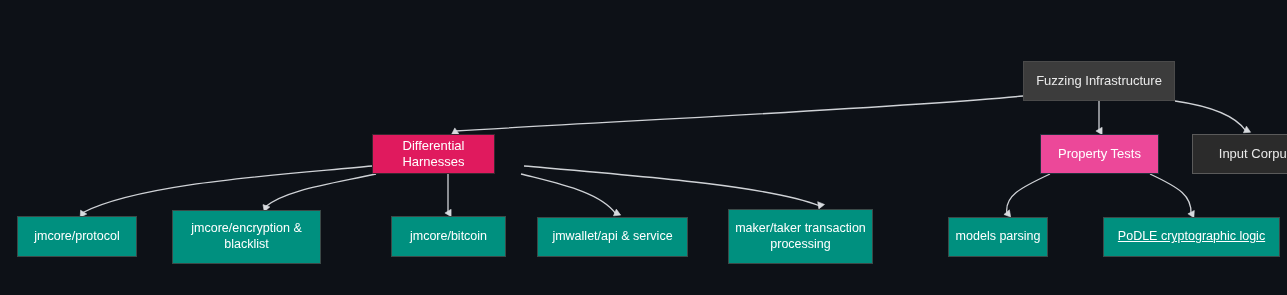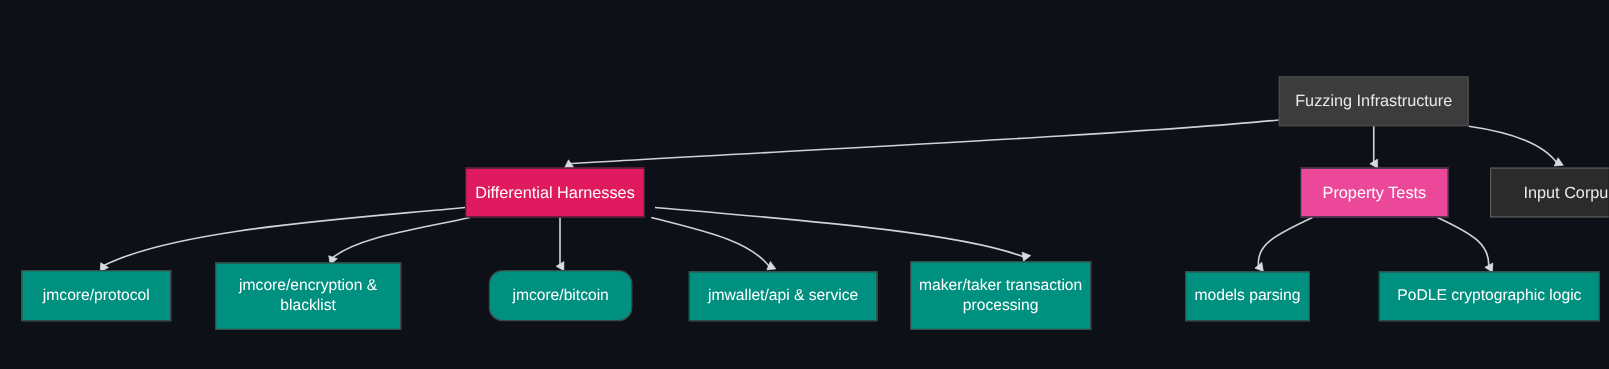--- a/index.html
+++ b/index.html
@@ -96,27 +96,27 @@
         <path d="M 448 174 L 448 213" fill="none" stroke="#cfd2d6" stroke-width="1.3" marker-end="url(#arrowhead)"></path>
         <path d="M 521 174 C 560 184, 600 192, 616 214" fill="none" stroke="#cfd2d6" stroke-width="1.3" marker-end="url(#arrowhead)"></path>
         <path d="M 524 166 C 640 176, 770 186, 820 206" fill="none" stroke="#cfd2d6" stroke-width="1.3" marker-end="url(#arrowhead)"></path>
         <path d="M 1050 174 C 1020 188, 1004 196, 1007 214" fill="none" stroke="#cfd2d6" stroke-width="1.3" marker-end="url(#arrowhead)"></path>
         <path d="M 1150 174 C 1180 188, 1192 196, 1191 214" fill="none" stroke="#cfd2d6" stroke-width="1.3" marker-end="url(#arrowhead)"></path>
       </g>
   </svg>
 
   <div id="node-group">
       <div class="node n-root" style="left: 1023px; top: 61px; width: 152px; height: 40px;"><span class="node-label">Fuzzing Infrastructure</span></div>
-      <div class="node n-pink" style="left: 372px; top: 134px; width: 144px; height: 40px;"><span class="node-label">Differential Harnesses</span></div>
+      <div class="node n-pink" style="left: 372px; top: 134px; width: 123px; height: 40px;"><span class="node-label">Differential Harnesses</span></div>
       <div class="node n-blue" style="left: 1040px; top: 134px; width: 119px; height: 40px;"><span class="node-label">Property Tests</span></div>
       <div class="node n-dark" style="left: 1192px; top: 134px; width: 128px; height: 40px;"><span class="node-label">Input Corpus</span></div>
       <div class="node n-teal" style="left: 17px; top: 216px; width: 120px; height: 41px; justify-content: center;"><span class="node-label">jmcore/protocol</span></div>
       <div class="node n-teal" style="left: 172px; top: 210px; width: 149px; height: 54px;"><span class="node-label">jmcore/encryption &amp;
 blacklist</span></div>
-      <div class="node n-teal" style="left: 391px; top: 216px; width: 115px; height: 41px; border-radius: 11px;"><span class="node-label">jmcore/bitcoin</span></div>
-      <div class="node n-teal" style="left: 551px; top: 217px; width: 151px; height: 40px; align-items: center;"><span class="node-label">jmwallet/api &amp; service</span></div>
+      <div class="node n-teal" style="left: 391px; top: 216px; width: 115px; height: 41px;"><span class="node-label">jmcore/bitcoin</span></div>
+      <div class="node n-teal" style="left: 537px; top: 217px; width: 151px; height: 40px; align-items: center;"><span class="node-label">jmwallet/api &amp; service</span></div>
       <div class="node n-teal" style="left: 728px; top: 209px; width: 145px; height: 55px;"><span class="node-label">maker/taker transaction
 processing</span></div>
       <div class="node n-teal" style="left: 948px; top: 217px; width: 100px; height: 40px;"><span class="node-label">models parsing</span></div>
-      <div class="node n-teal" style="left: 1103px; top: 217px; width: 177px; height: 40px;"><span class="node-label">PoDLE cryptographic logic</span></div>
+      <div class="node n-teal" style="left: 1103px; top: 217px; width: 177px; height: 40px; text-decoration: underline;"><span class="node-label">PoDLE cryptographic logic</span></div>
     </div>
 
 </div>
 
 </body></html>

